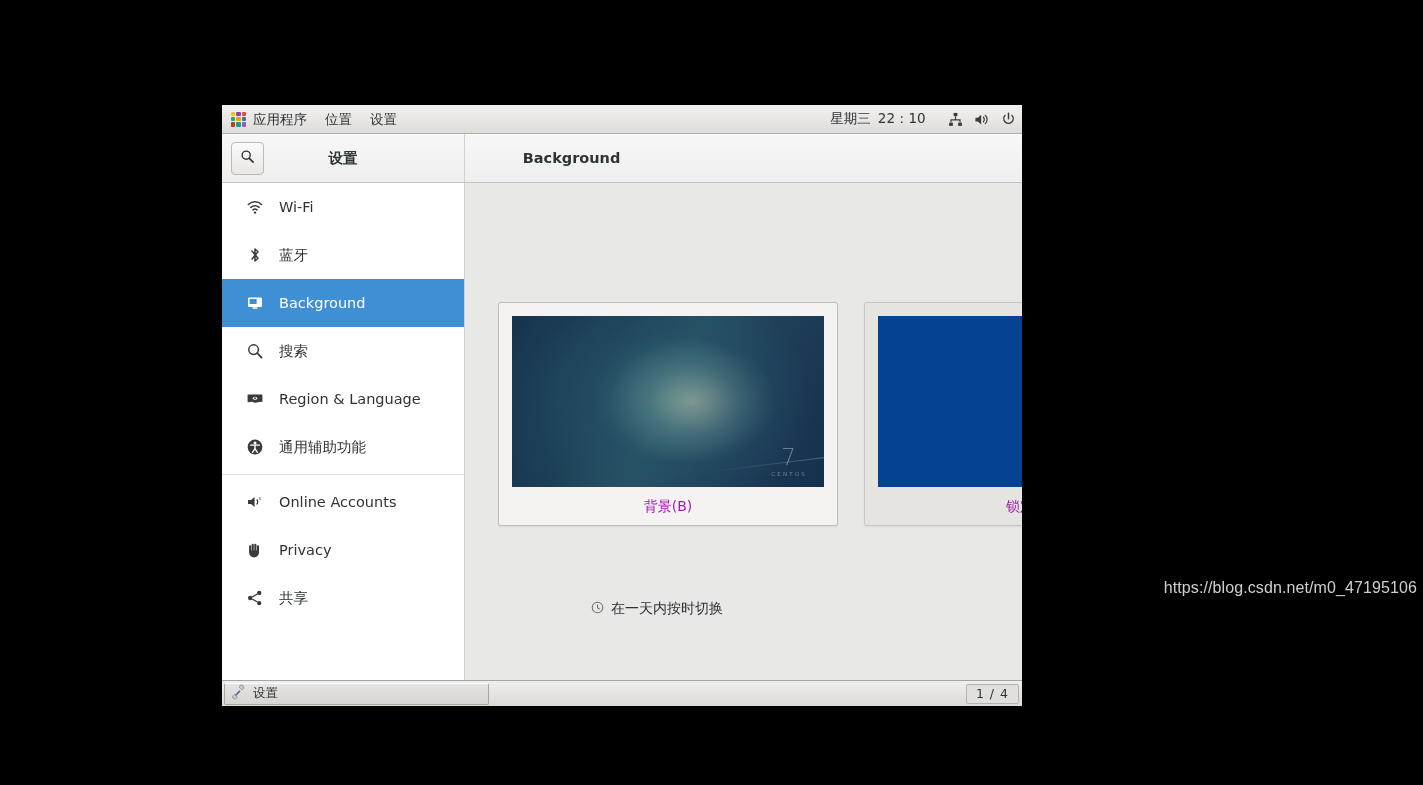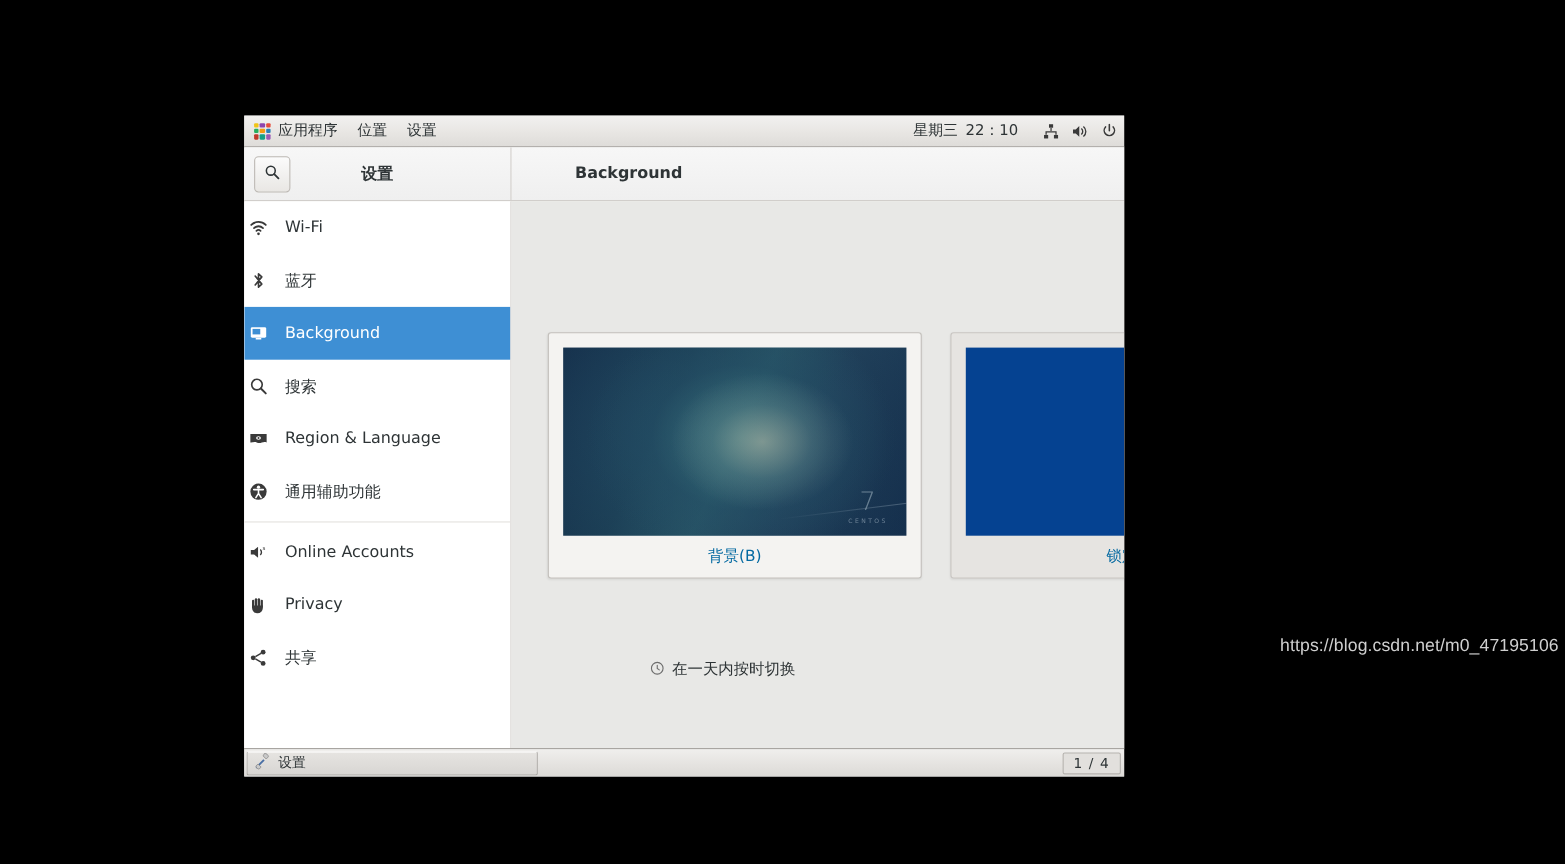--- a/index.html
+++ b/index.html
@@ -163,21 +163,21 @@
     border-right: 1px solid #d3d0cc;
     background: #ffffff;
     overflow: hidden;
     flex: none;
     padding-top: 0px;
   }
   .side-item {
     display: flex;
     align-items: center;
     height: 48px;
-    padding-left: 4px;
+    padding-left: 24px;
     gap: 15px;
     color: #2e3436;
     font-size: 14.5px;
     cursor: pointer;
     box-sizing: border-box;
   }
   .side-item.selected {
     background: #3e8fd4;
     color: #ffffff;
   }
@@ -225,21 +225,21 @@
   .wp-thumb {
     width: 100%;
     height: 171px;
     background: #123;
     position: relative;
     overflow: hidden;
   }
   .wp-label {
     text-align: center;
     font-size: 14px;
-    color: #0369a1;
+    color: #a21caf;
     line-height: 38px;
     height: 38px;
     white-space: nowrap;
   }
 
   
   .centos-wall {
     background:
       radial-gradient(ellipse 38% 52% at 58% 50%, rgba(186,190,170,0.55) 0%, rgba(120,150,150,0.28) 38%, rgba(30,60,85,0.0) 70%),
       radial-gradient(ellipse 58% 86% at 52% 48%, rgba(70,132,133,0.55) 0%, rgba(36,78,100,0.35) 45%, rgba(20,45,70,0) 78%),

